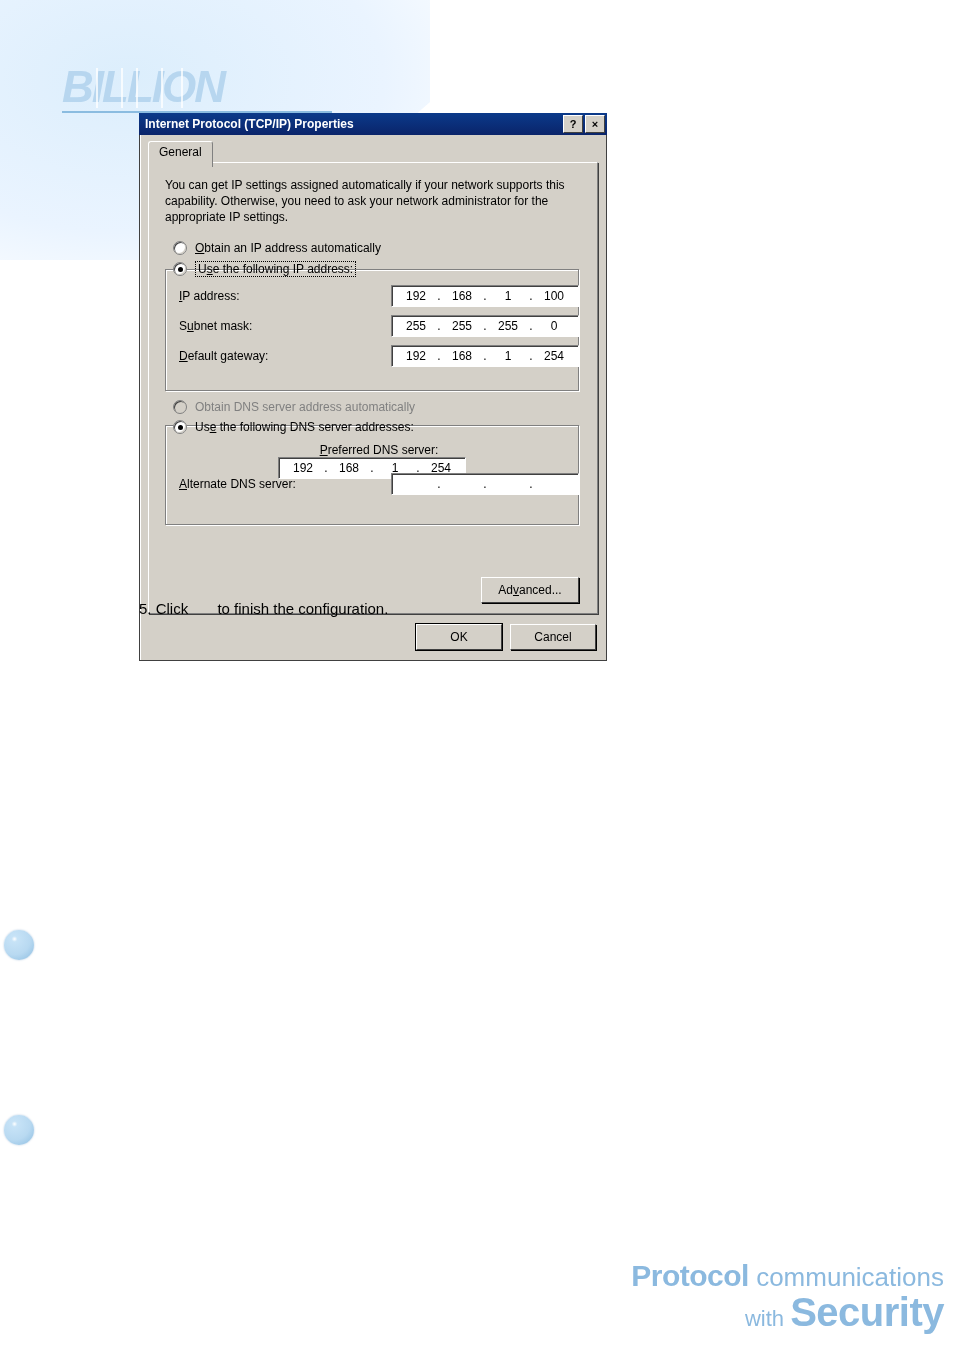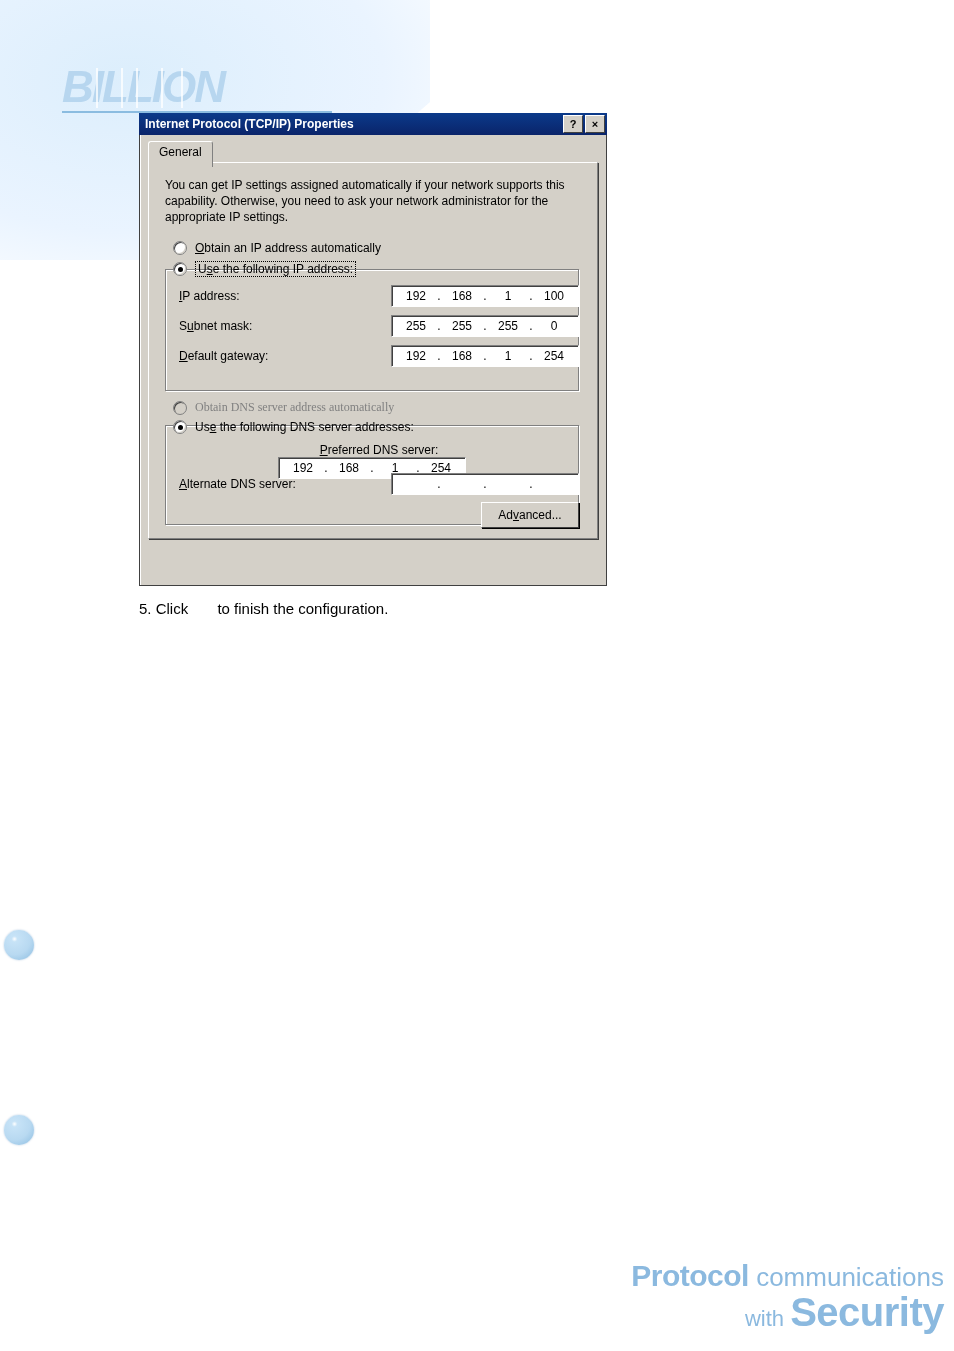--- a/index.html
+++ b/index.html
@@ -55,21 +55,21 @@
     width: 270px;
   }
   .logo svg { width: 270px; height: 52px; }
 
   
   .dialog {
     position: absolute;
     top: 113px;
     left: 139px;
     width: 468px;
-    height: 472px;
+    height: 547px;
     font-size: 12px;
     color: #000;
   }
   .titlebar {
     height: 22px;
     background: linear-gradient(to right, #0a246a 0%, #1f4e94 50%, #0a246a 100%);
     background: linear-gradient(to bottom, #0b3a8a 0%, #0a246a 100%);
     display: flex;
     align-items: center;
     justify-content: space-between;
@@ -162,21 +162,21 @@
 
   .group {
     position:absolute;
     left: 16px; right: 18px;
     border:1px solid #808080;
     box-shadow: inset 1px 1px 0 #fff, 1px 1px 0 #fff;
   }
   .group.g1 { top: 106px; height: 120px; }
   .group.g2 { top: 262px; height: 98px; }
 
-  .r3 { top: 237px; font-family: Liberation Serif, serif; }
+  .r3 { top: 237px; }
   .r4 { top: 257px; }
 
   .field-row {
     position:absolute;
     left: 16px; right: 18px;
     display:flex; align-items:center; justify-content:space-between;
     font-size:12px;
   }
   .field-row .lab { padding-left: 14px; }
   .ip-input {
@@ -384,20 +384,24 @@
           <span class="oct"></span>
             <span class="dot">.</span>
           <span class="oct"></span>
         </div>
       </div>
 
       <div class="btn btn-adv">Ad<span class="u">v</span>anced...</div>
 
     </div>
 
+    <div class="bottom-bar">
+      <div class="btn btn-ok">OK</div>
+      <div class="btn">Cancel</div>
+    </div>
   </div>
 </div>
 
 <div class="step7">
   <span>5. Click</span>
   &nbsp;&nbsp;&nbsp;&nbsp;&nbsp;
   <span>to finish the configuration.</span>
 </div>
 
 <div class="tagline">

